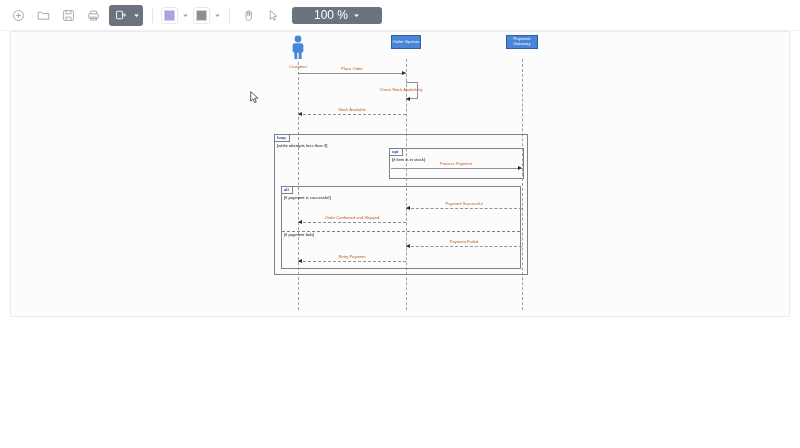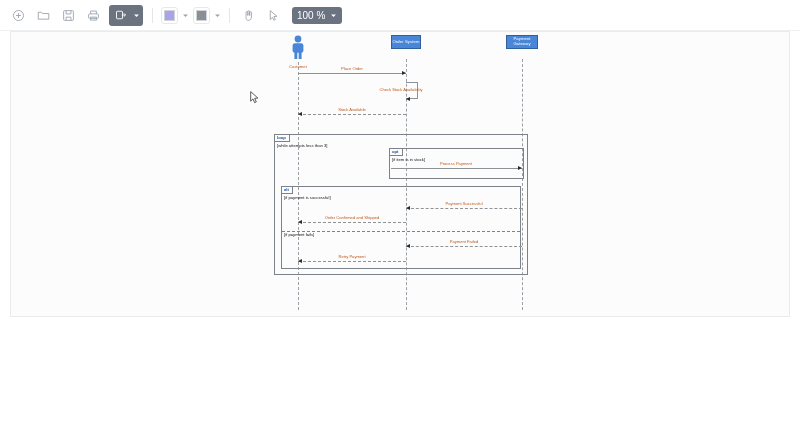--- a/index.html
+++ b/index.html
@@ -68,23 +68,23 @@
     width: 11px; height: 11px;
     border: 1px solid #cfd4da;
     cursor: pointer;
   }
   .zoom-box {
     display: flex; align-items: center;
     background: #6b7280;
     color: #ffffff;
     border-radius: 3px;
     height: 17px;
-    padding: 0 5px;
+    padding: 0 22px;
     margin-left: 6px;
-    font-size: 10px;
+    font-size: 12px;
     cursor: pointer;
     gap: 5px;
     flex: none;
   }
   .zoom-box .zcaret { display: flex; align-items: center; }
 
   
   .canvas {
     position: absolute;
     left: 10px; top: 31px;

